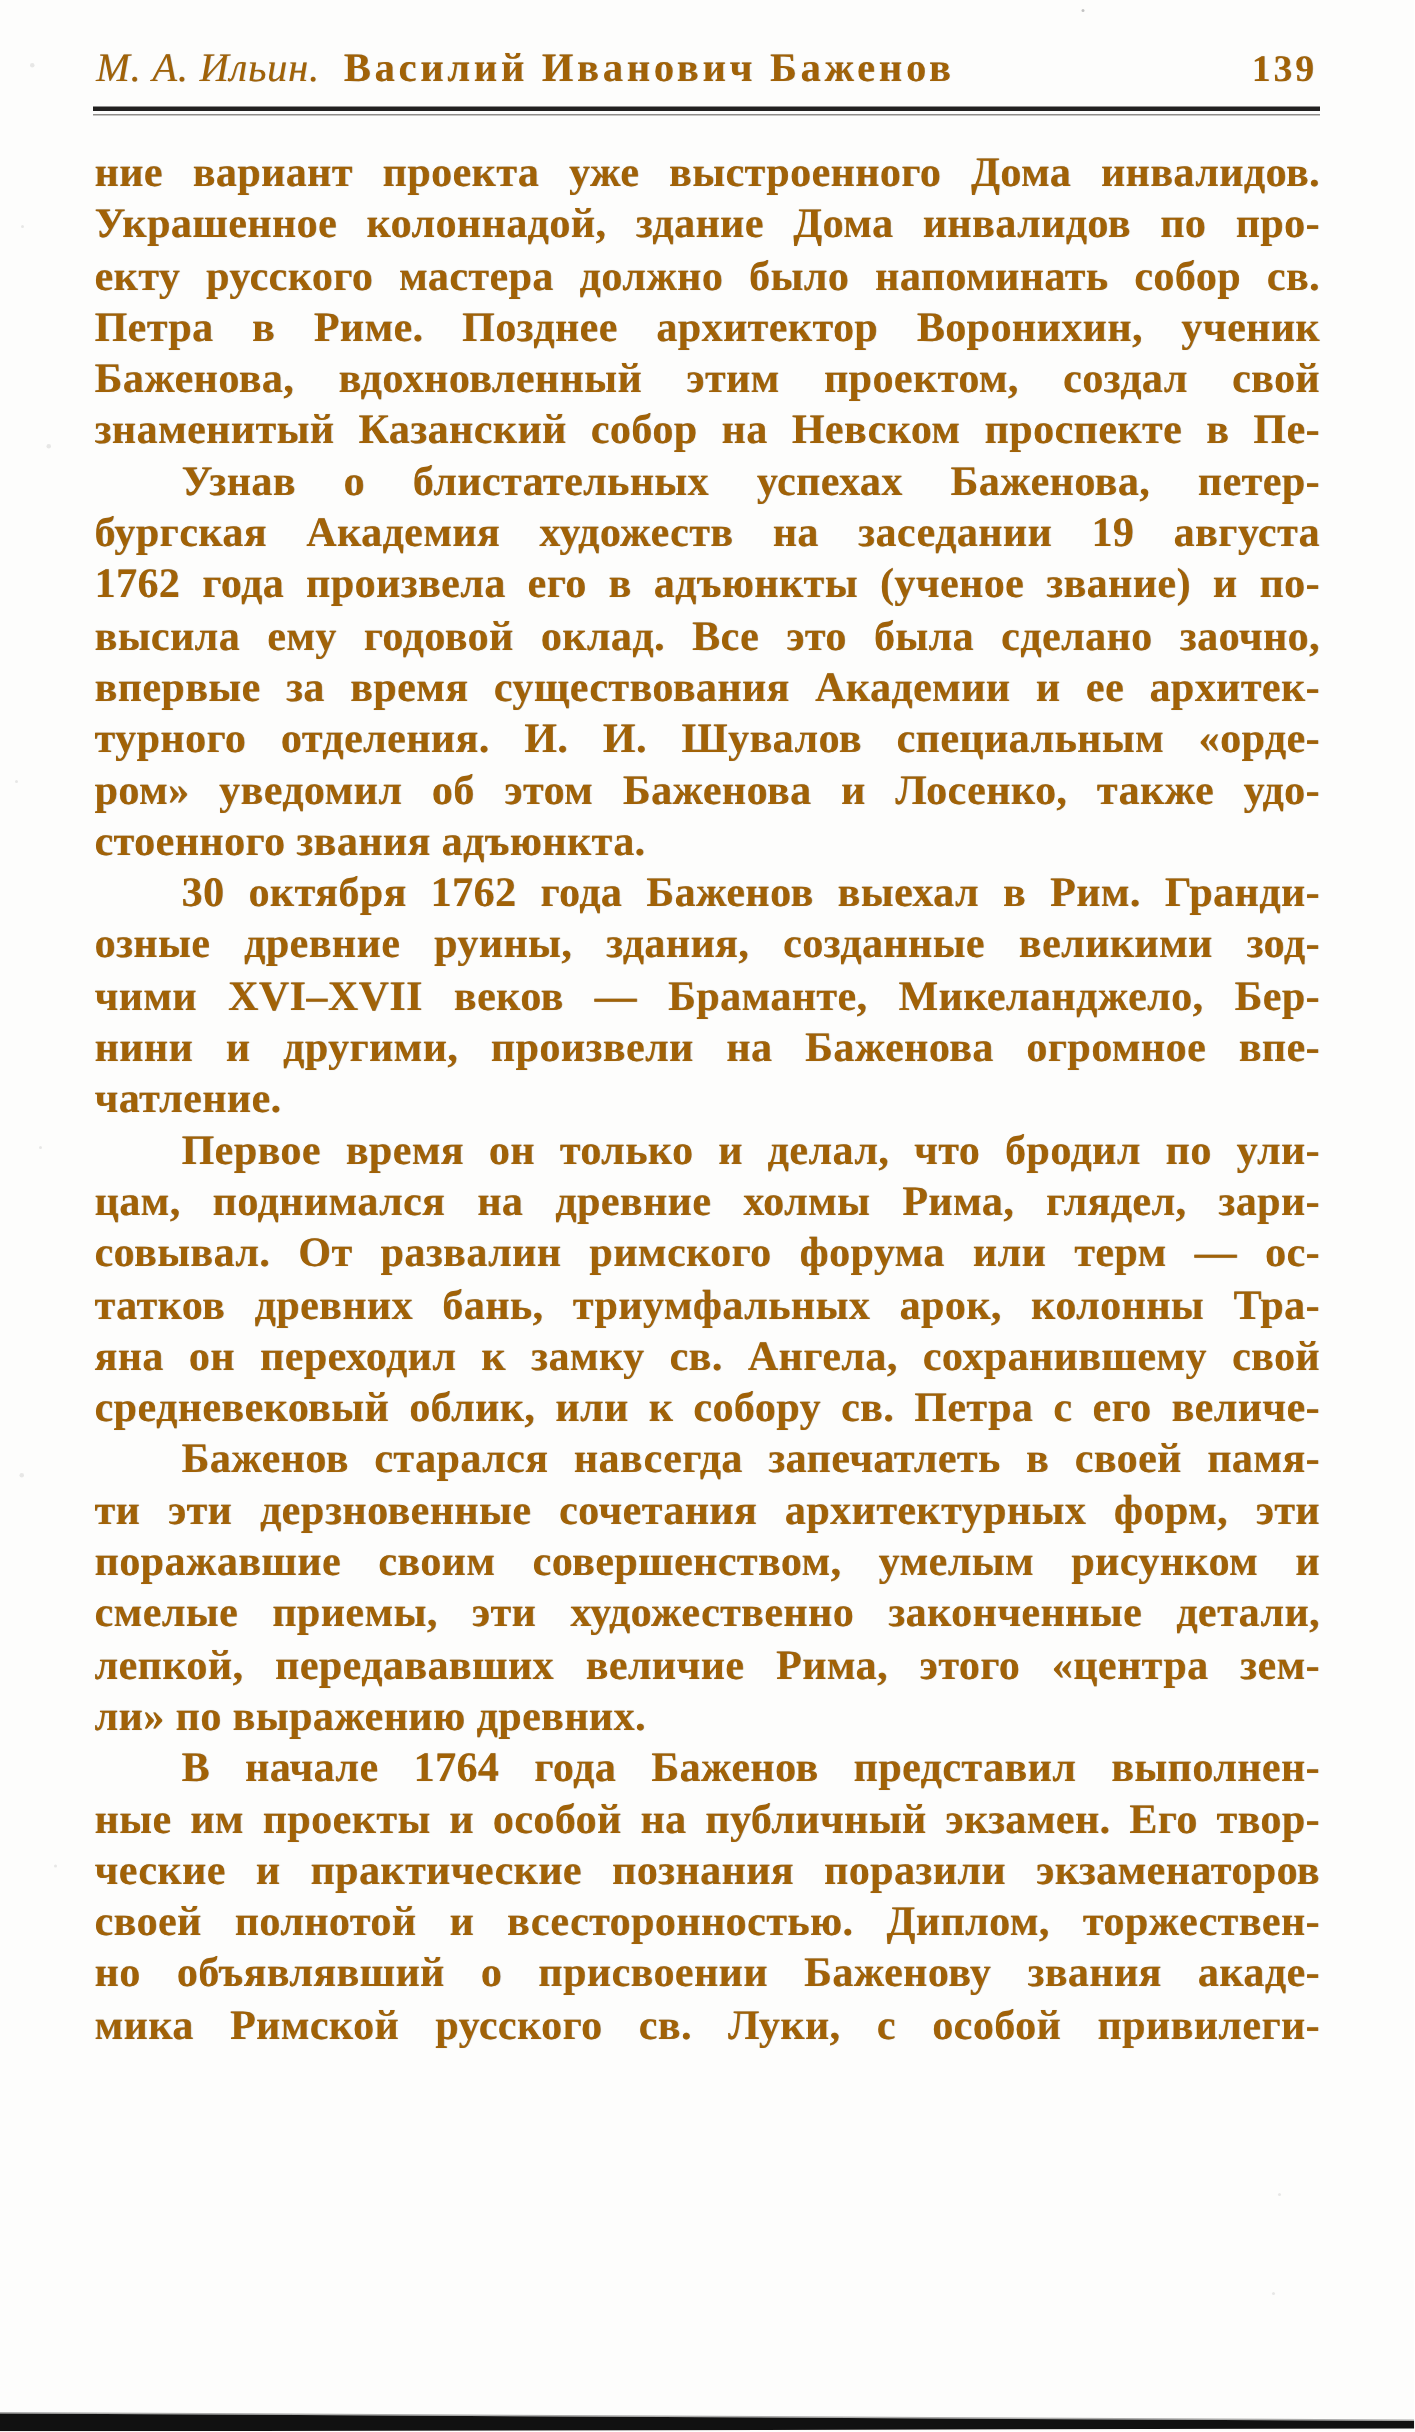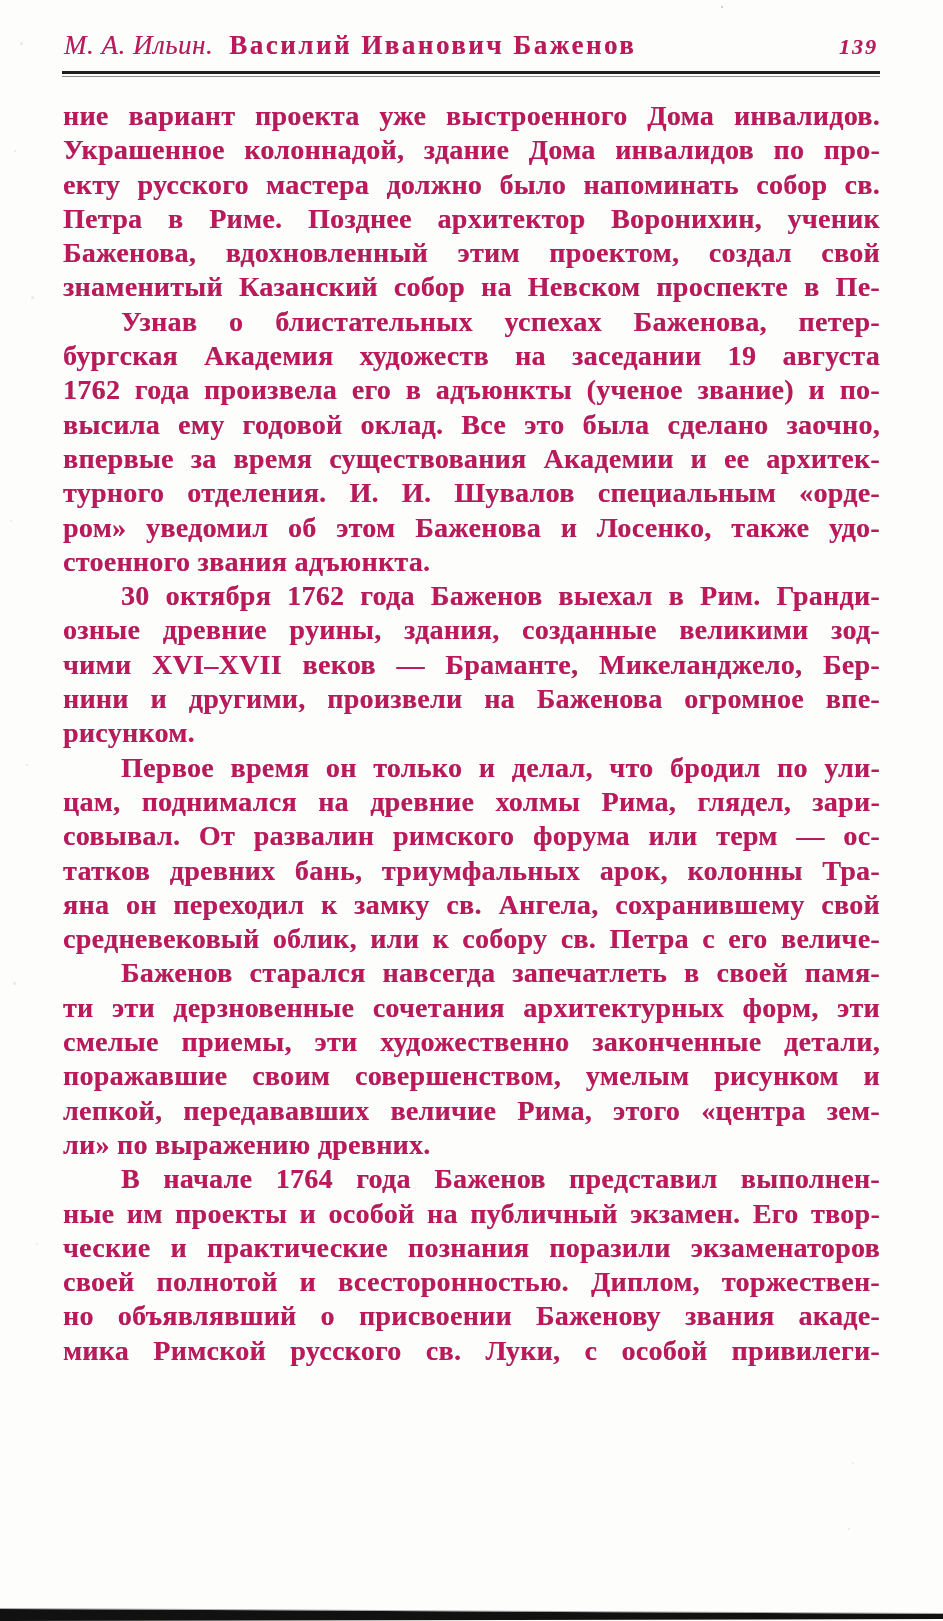--- a/index.html
+++ b/index.html
@@ -3,21 +3,21 @@
 <meta charset="utf-8">
 <style>
   html, body { margin: 0; padding: 0; background: #ffffff; }
   .page {
     position: relative;
     width: 943px;
     height: 1621px;
     background: #fdfdfc;
     overflow: hidden;
     font-family: "Liberation Serif", serif;
-    color: #be185d;
+    color: #a16207;
   }
 
   
   .running-head {
     position: absolute;
     left: 64px;
     top: 30px;
     width: 814px;
     display: flex;
     justify-content: space-between;
@@ -30,23 +30,22 @@
     font-size: 27px;
     letter-spacing: 0.5px;
   }
   .head-title {
     font-weight: bold;
     font-size: 27px;
     letter-spacing: 2.5px;
     margin-left: 12px;
   }
   .head-pagenum {
-    font-style: italic;
     font-weight: bold;
-    font-size: 22px;
+    font-size: 25px;
     letter-spacing: 2px;
   }
 
   
   .head-rule { position: absolute; left: 62px; top: 71px; width: 818px; }
   .head-rule .rule-thick { height: 3px; background: #222120; }
   .head-rule .rule-thin  { height: 1px; background: #8f8d8a; margin-top: 2px; }
 
   
   .body-text {
@@ -114,31 +113,31 @@
       <div class="line">1762 года произвела его в адъюнкты (ученое звание) и по-</div>
       <div class="line">высила ему годовой оклад. Все это была сделано заочно,</div>
       <div class="line">впервые за время существования Академии и ее архитек-</div>
       <div class="line">турного отделения. И. И. Шувалов специальным «орде-</div>
       <div class="line">ром» уведомил об этом Баженова и Лосенко, также удо-</div>
       <div class="line para-end">стоенного звания адъюнкта.</div>
       <div class="line indent">30 октября 1762 года Баженов выехал в Рим. Гранди-</div>
       <div class="line">озные древние руины, здания, созданные великими зод-</div>
       <div class="line">чими XVI–XVII веков — Браманте, Микеланджело, Бер-</div>
       <div class="line">нини и другими, произвели на Баженова огромное впе-</div>
-      <div class="line para-end">рисунком.</div>
+      <div class="line para-end">чатление.</div>
       <div class="line indent">Первое время он только и делал, что бродил по ули-</div>
       <div class="line">цам, поднимался на древние холмы Рима, глядел, зари-</div>
       <div class="line">совывал. От развалин римского форума или терм — ос-</div>
       <div class="line">татков древних бань, триумфальных арок, колонны Тра-</div>
       <div class="line">яна он переходил к замку св. Ангела, сохранившему свой</div>
       <div class="line">средневековый облик, или к собору св. Петра с его величе-</div>
       <div class="line indent">Баженов старался навсегда запечатлеть в своей памя-</div>
       <div class="line">ти эти дерзновенные сочетания архитектурных форм, эти</div>
+      <div class="line">поражавшие своим совершенством, умелым рисунком и</div>
       <div class="line">смелые приемы, эти художественно законченные детали,</div>
-      <div class="line">поражавшие своим совершенством, умелым рисунком и</div>
       <div class="line">лепкой, передававших величие Рима, этого «центра зем-</div>
       <div class="line para-end">ли» по выражению древних.</div>
       <div class="line indent">В начале 1764 года Баженов представил выполнен-</div>
       <div class="line">ные им проекты и особой на публичный экзамен. Его твор-</div>
       <div class="line">ческие и практические познания поразили экзаменаторов</div>
       <div class="line">своей полнотой и всесторонностью. Диплом, торжествен-</div>
       <div class="line">но объявлявший о присвоении Баженову звания акаде-</div>
       <div class="line">мика Римской русского св. Луки, с особой привилеги-</div>
     </div>
 

